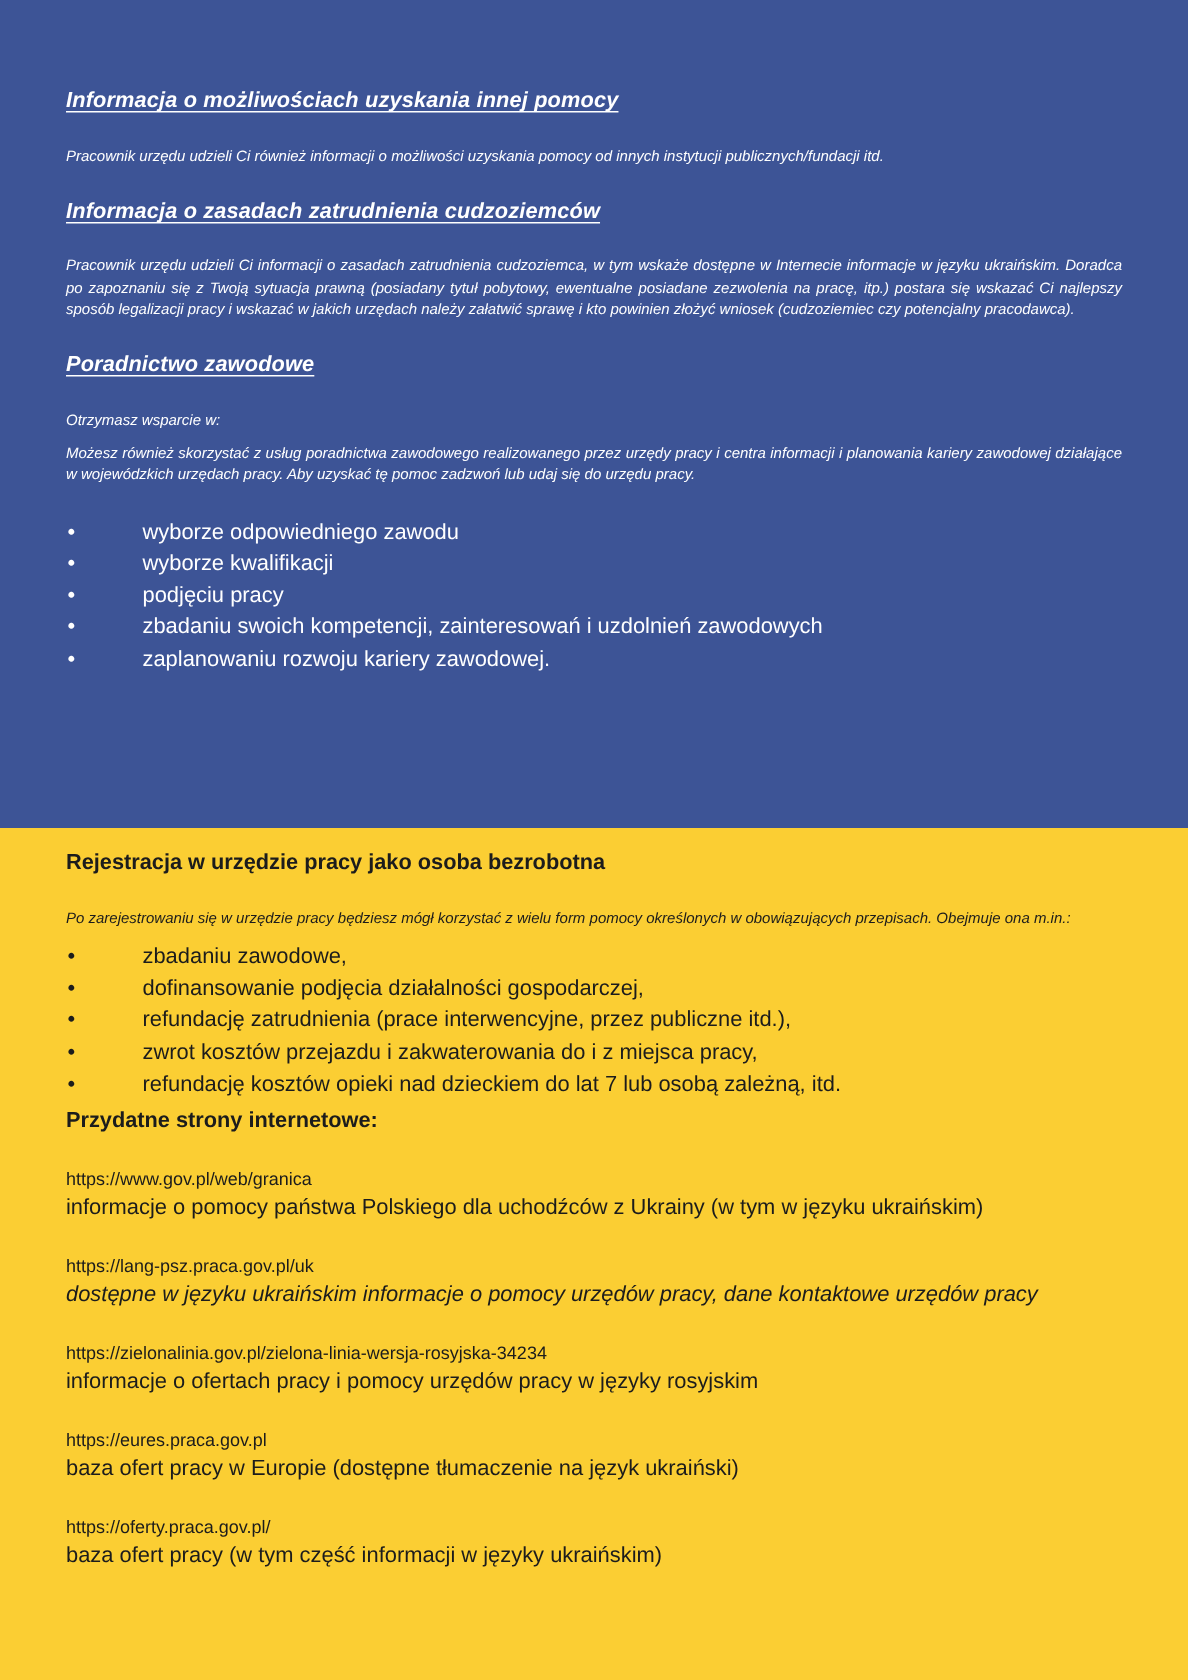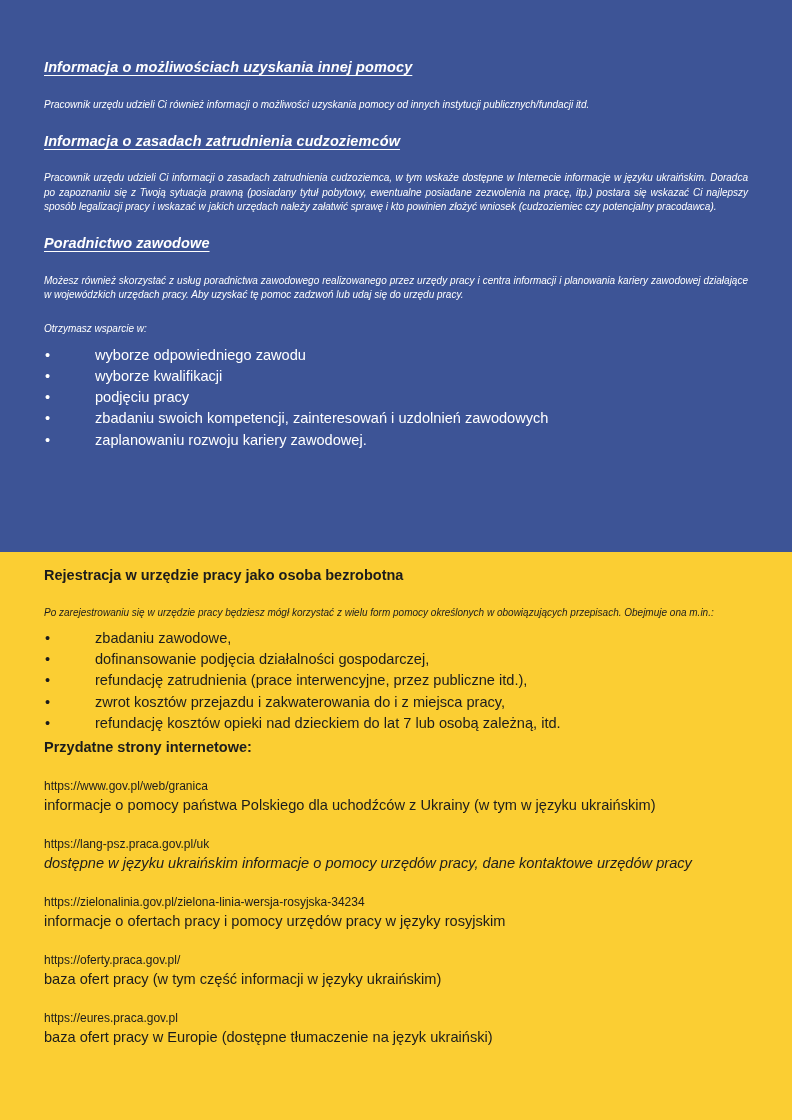--- a/index.html
+++ b/index.html
@@ -112,23 +112,23 @@
 
   <section class="band band-blue">
 
     <h2 class="sec-head">Informacja o możliwościach uzyskania innej pomocy</h2>
     <p class="para">Pracownik urzędu udzieli Ci również informacji o możliwości uzyskania pomocy od innych instytucji publicznych/fundacji itd.</p>
 
     <h2 class="sec-head">Informacja o zasadach zatrudnienia cudzoziemców</h2>
     <p class="para justify">Pracownik urzędu udzieli Ci informacji o zasadach zatrudnienia cudzoziemca, w tym wskaże dostępne w Internecie informacje w języku ukraińskim. Doradca po zapoznaniu się z Twoją sytuacja prawną (posiadany tytuł pobytowy, ewentualne posiadane zezwolenia na pracę, itp.) postara się wskazać Ci najlepszy sposób legalizacji pracy i wskazać w jakich urzędach należy załatwić sprawę i kto powinien złożyć wniosek (cudzoziemiec czy potencjalny pracodawca).</p>
 
     <h2 class="sec-head">Poradnictwo zawodowe</h2>
+    <p class="para tight">Otrzymasz wsparcie w:</p>
+
     <p class="para justify">Możesz również skorzystać z usług poradnictwa zawodowego realizowanego przez urzędy pracy i centra informacji i planowania kariery zawodowej działające w wojewódzkich urzędach pracy. Aby uzyskać tę pomoc zadzwoń lub udaj się do urzędu pracy.</p>
-
-    <p class="para tight">Otrzymasz wsparcie w:</p>
 
     <ul class="dotlist">
       <li>
         <span class="bullet">•</span>
         <span>wyborze odpowiedniego zawodu</span>
       </li>
       <li>
         <span class="bullet">•</span>
         <span>wyborze kwalifikacji</span>
       </li>
@@ -188,24 +188,24 @@
       <span class="link-url">https://lang-psz.praca.gov.pl/uk</span>
       <span class="link-desc justify">dostępne w języku ukraińskim informacje o pomocy urzędów pracy, dane kontaktowe urzędów pracy</span>
     </div>
 
     <div class="link-group">
       <span class="link-url">https://zielonalinia.gov.pl/zielona-linia-wersja-rosyjska-34234</span>
       <span class="link-desc">informacje o ofertach pracy i pomocy urzędów pracy w języky rosyjskim</span>
     </div>
 
     <div class="link-group">
+      <span class="link-url">https://eures.praca.gov.pl</span>
+      <span class="link-desc">baza ofert pracy w Europie (dostępne tłumaczenie na język ukraiński)</span>
+    </div>
+
+    <div class="link-group">
       <span class="link-url">https://oferty.praca.gov.pl/</span>
       <span class="link-desc">baza ofert pracy (w tym część informacji w języky ukraińskim)</span>
     </div>
 
-    <div class="link-group">
-      <span class="link-url">https://eures.praca.gov.pl</span>
-      <span class="link-desc">baza ofert pracy w Europie (dostępne tłumaczenie na język ukraiński)</span>
-    </div>
-
   </section>
 
 </div>
 
 </body></html>

